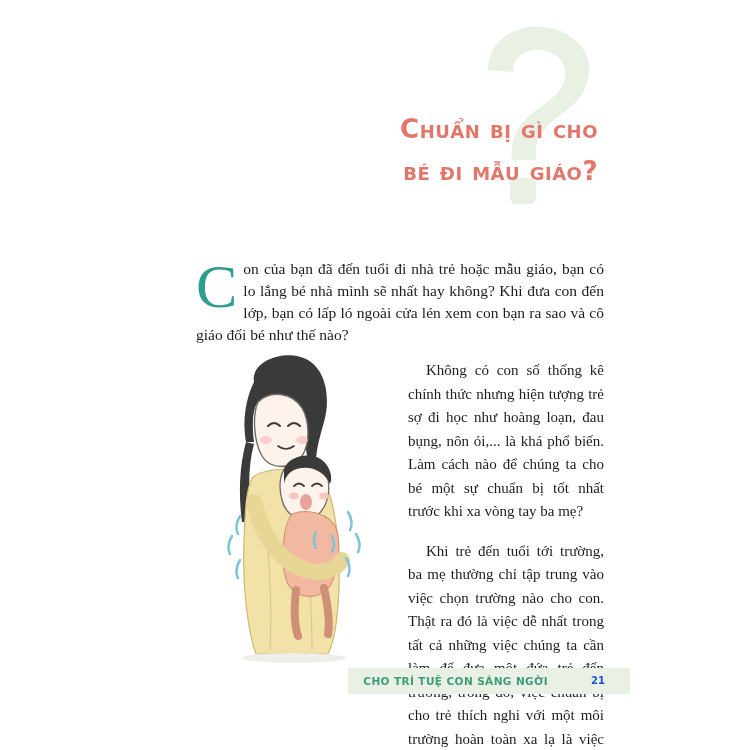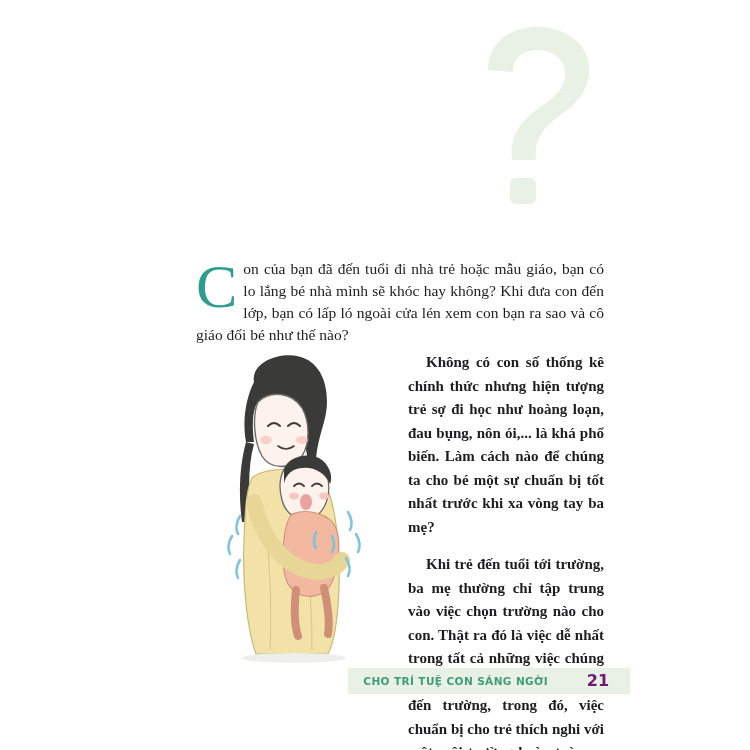--- a/index.html
+++ b/index.html
@@ -83,23 +83,22 @@
     position: absolute;
     top: 343px;
     left: 408px;
     width: 196px;
     font-size: 15px;
     line-height: 23.5px;
     color: #1d1d1f;
     text-align: justify;
   }
   .col-right p {
-    margin: 8px 0 14px 0;
+    margin: 16px 0 14px 0;
     text-indent: 18px;
-    font-weight: bold;
   }
   .col-right p:last-child { margin-bottom: 0; }
 
   
   .footer {
     position: absolute;
     left: 0;
     right: 0;
     bottom: 56px;
     height: 26px;
@@ -128,41 +127,45 @@
   }
   .footer-page {
     position: absolute;
     left: 566px;
     top: 0;
     width: 64px;
     height: 26px;
     line-height: 26px;
     text-align: center;
     font-family: "DejaVu Sans", sans-serif;
-    font-size: 16px;
+    font-size: 10px;
     font-weight: 700;
-    color: #701a75;
+    color: #1d4ed8;
     background: #e9f0e4;
   }
 </style>
 </head>
 <body>
 
 <div id="page">
 
   <div class="qmark">
     <svg width="130" height="200" viewBox="0 0 130 200">
       <path d="M18 52 C18 18, 52 4, 80 10 C112 17, 126 42, 116 68 C108 90, 84 98, 74 112 C66 123, 65 132, 66 142 L42 142 C40 126, 44 112, 58 99 C72 86, 92 78, 95 60 C98 43, 84 32, 68 32 C51 32, 43 42, 43 54 Z" fill="#e9f0e4"></path>
       <rect x="40" y="160" width="26" height="26" rx="6" fill="#e9f0e4"></rect>
     </svg>
   </div>
 
+  <div class="title-block">
+    <div class="title-line">Chuẩn bị gì cho</div>
+    <div class="title-line">bé đi mẫu giáo?</div>
+  </div>
 
   <div class="intro">
-    <span class="dropcap">C</span><span>on của bạn đã đến tuổi đi nhà trẻ hoặc mẫu giáo, bạn có lo lắng bé nhà mình sẽ khóc hay không? Khi đưa con đến lớp, bạn có lấp ló ngoài cửa lén xem con bạn ra sao và cô giáo đối bé như thế nào?</span>
+    <span class="dropcap">C</span><span>on của bạn đã đến tuổi đi nhà trẻ hoặc mẫu giáo, bạn có lo lắng bé nhà mình sẽ nhất hay không? Khi đưa con đến lớp, bạn có lấp ló ngoài cửa lén xem con bạn ra sao và cô giáo đối bé như thế nào?</span>
   </div>
 
   <div class="illustration">
     <svg width="198" height="322" viewBox="0 0 198 322">
 
       <path d="M58 36 C54 14, 92 2, 112 14 C132 26, 134 56, 128 76 C124 90, 120 104, 120 116 L112 118 C110 96, 104 74, 96 62 C86 48, 70 46, 62 56 C56 64, 56 80, 58 96 L50 96 C46 74, 50 52, 58 36 Z" fill="#3a3a38"></path>
       <path d="M50 96 C44 118, 42 146, 46 176 L56 176 C52 146, 52 120, 58 98 Z" fill="#3a3a38"></path>
       <path d="M120 116 C128 138, 130 160, 126 182 L116 180 C120 158, 118 136, 112 118 Z" fill="#3a3a38"></path>
 
       <path d="M62 56 C74 44, 96 46, 106 62 C114 76, 114 98, 106 110 C96 124, 74 124, 66 110 C58 96, 56 70, 62 56 Z" fill="#fdf3ec" stroke="#6b6b66" stroke-width="1.4"></path>

